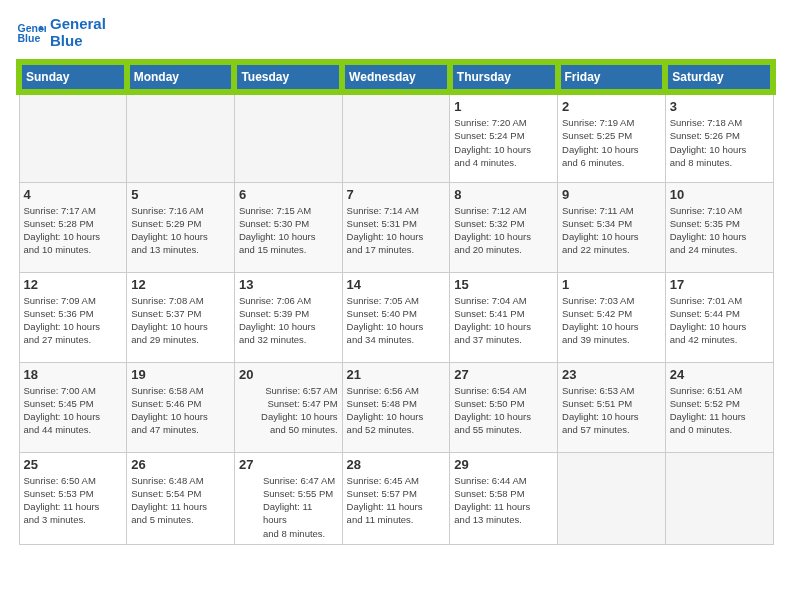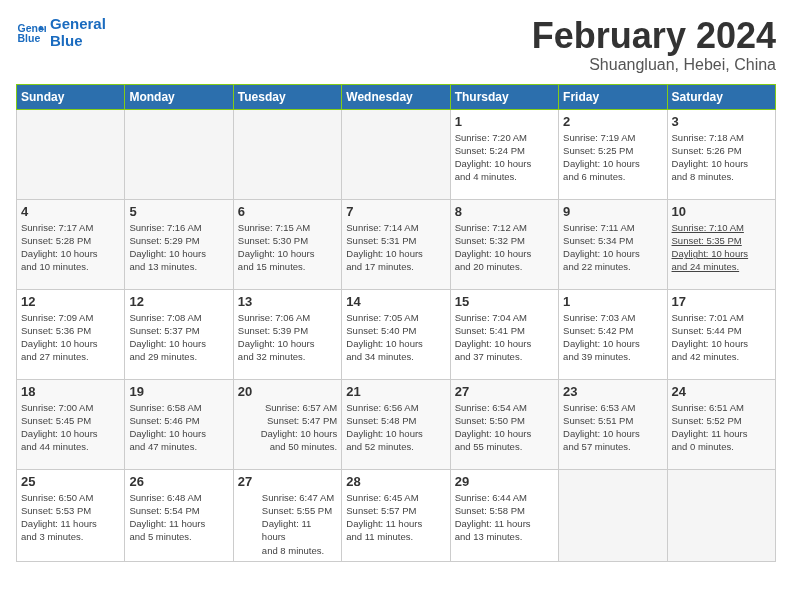--- a/index.html
+++ b/index.html
@@ -43,21 +43,21 @@
       border-collapse: collapse;
       table-layout: fixed;
     }
     thead th {
       background-color: #2c6fad;
       color: #fff;
       font-size: 12px;
       font-weight: bold;
       padding: 5px 4px;
       text-align: left;
-      border: 1px solid #84cc16;
+      border: 6px solid #84cc16;
     }
     tbody td {
       border: 1px solid #ccc;
       vertical-align: top;
       padding: 4px 4px;
       height: 90px;
       font-size: 10px;
       color: #333;
       background: #fff;
     }
@@ -88,24 +88,20 @@
     <svg class="logo-icon" viewBox="0 0 40 40">
       <text x="2" y="18" font-size="14" font-weight="bold" fill="#1a6bbf">General</text>
       <text x="2" y="32" font-size="14" font-weight="bold" fill="#1a6bbf">Blue</text>
       <polygon points="32,10 38,16 32,16" fill="#1a6bbf"></polygon>
     </svg>
     <div>
       <div style="font-size:15px;font-weight:bold;color:#1a6bbf;line-height:1.1">General</div>
       <div style="font-size:15px;font-weight:bold;color:#1a6bbf;line-height:1.1">Blue</div>
     </div>
   </div>
-  <div class="title-block">
-    <div class="month-title">February 2024</div>
-    <div class="subtitle">Shuangluan, Hebei, China</div>
-  </div>
 </div>
 
 <table>
   <thead>
     <tr>
     <th>Sunday</th>
         <th>Monday</th>
         <th>Tuesday</th>
         <th>Wednesday</th>
         <th>Thursday</th>
@@ -179,21 +175,21 @@
         </td>
         <td>
           <span class="day-number">9</span>
           <div class="day-info" style="white-space: pre-line;">Sunrise: 7:11 AM
 Sunset: 5:34 PM
 Daylight: 10 hours
 and 22 minutes.</div>
         </td>
         <td>
           <span class="day-number">10</span>
-          <div class="day-info" style="white-space: pre-line; text-decoration: underline;">Sunrise: 7:10 AM
+          <div class="day-info" style="white-space: pre-line;">Sunrise: 7:10 AM
 Sunset: 5:35 PM
 Daylight: 10 hours
 and 24 minutes.</div>
         </td>
       </tr>
       <tr>
         <td>
           <span class="day-number">12</span>
           <div class="day-info" style="white-space: pre-line;">Sunrise: 7:09 AM
 Sunset: 5:36 PM

